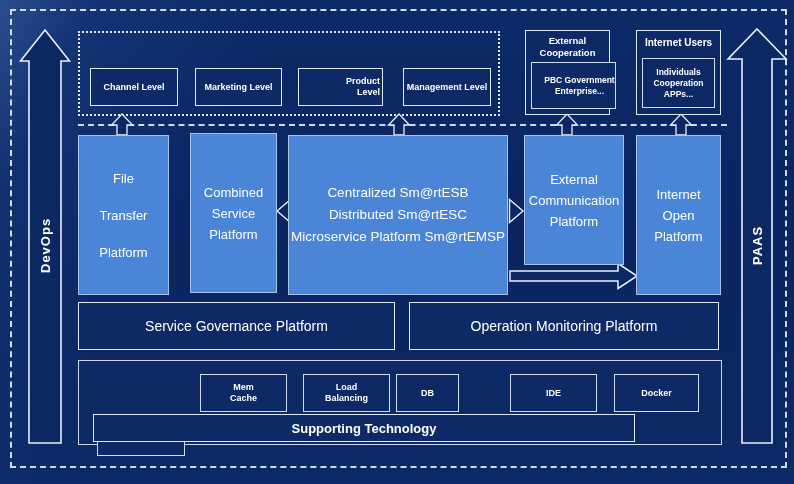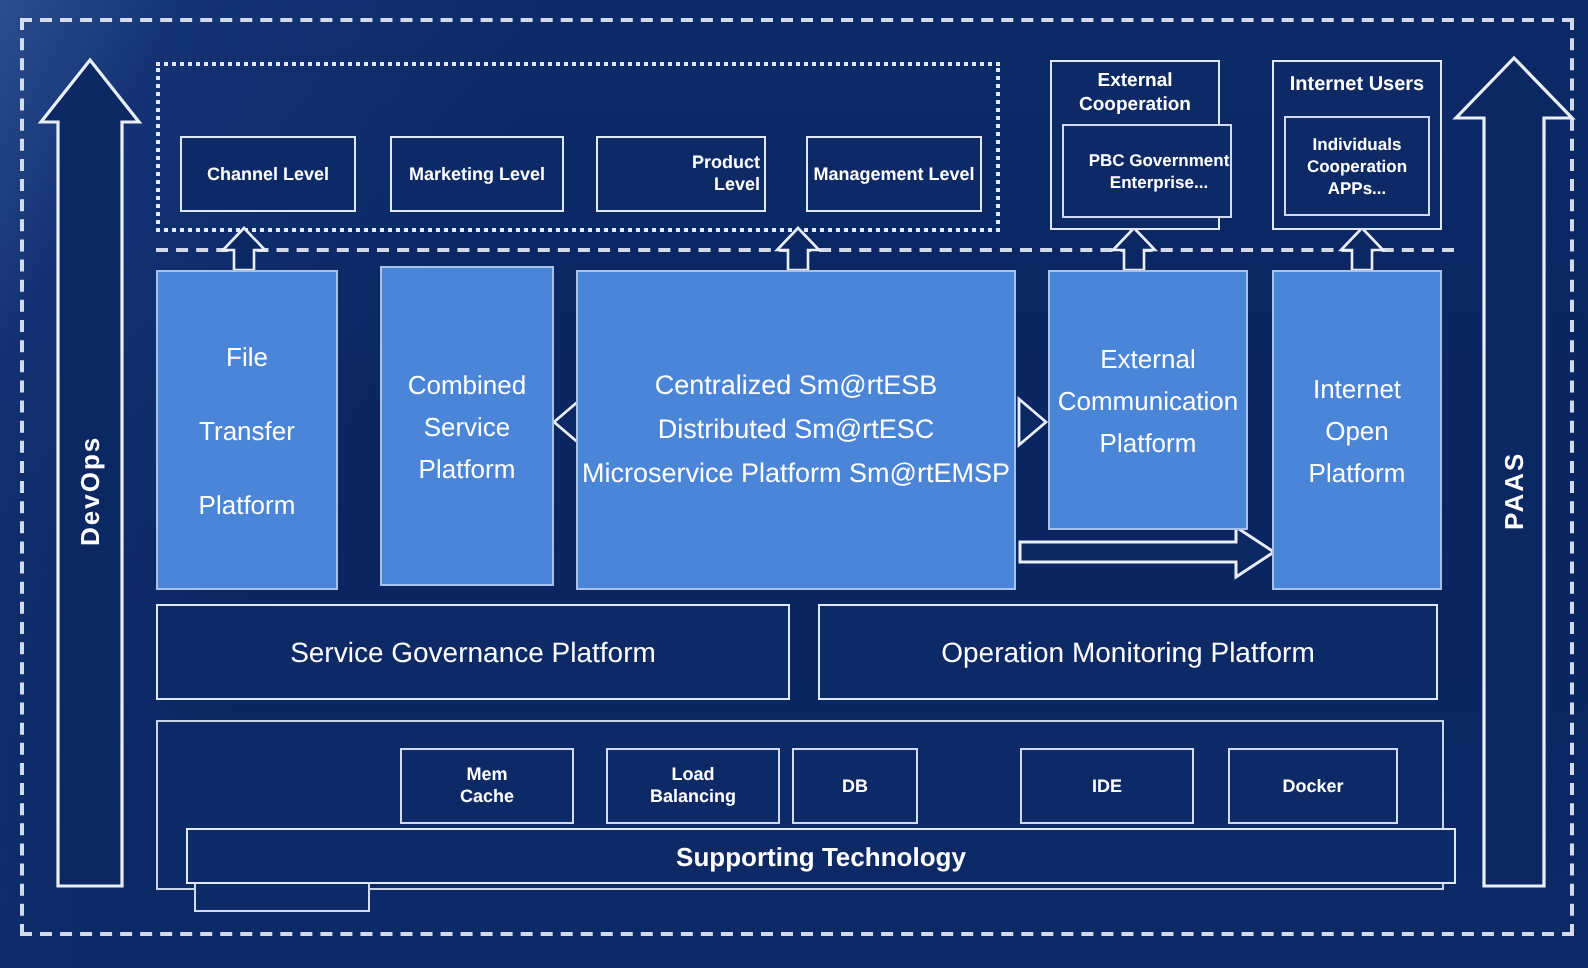--- a/index.html
+++ b/index.html
@@ -135,17 +135,17 @@
   <div class="abs flexc tech" style="left:396px;top:374px;width:63px;height:38px;">
     <span>DB</span>
   </div>
   <div class="abs flexc tech" style="left:510px;top:374px;width:87px;height:38px;">
     <span>IDE</span>
   </div>
   <div class="abs flexc tech" style="left:614px;top:374px;width:85px;height:38px;">
     <span>Docker</span>
   </div>
 
-  <div class="abs flexc bar" style="left:93px;top:414px;width:635px;height:28px;">
+  <div class="abs flexc bar" style="left:93px;top:414px;width:542px;height:28px;">
     <span>Supporting Technology</span>
   </div>
 
 </div>
 
 </body></html>

